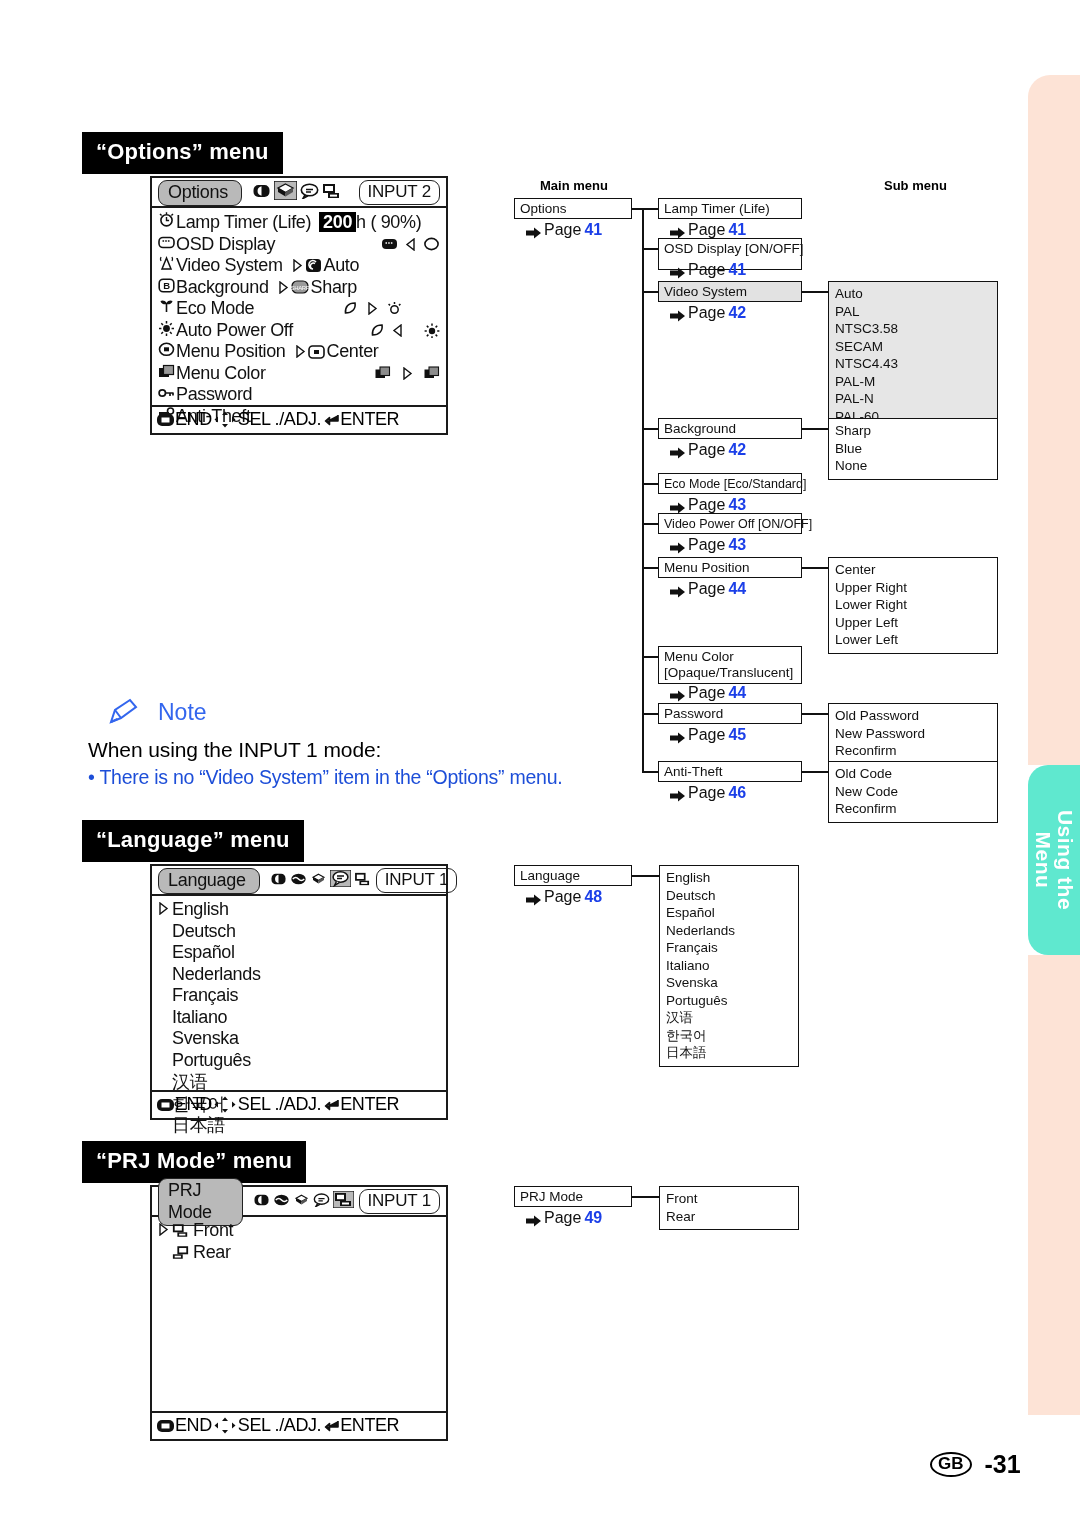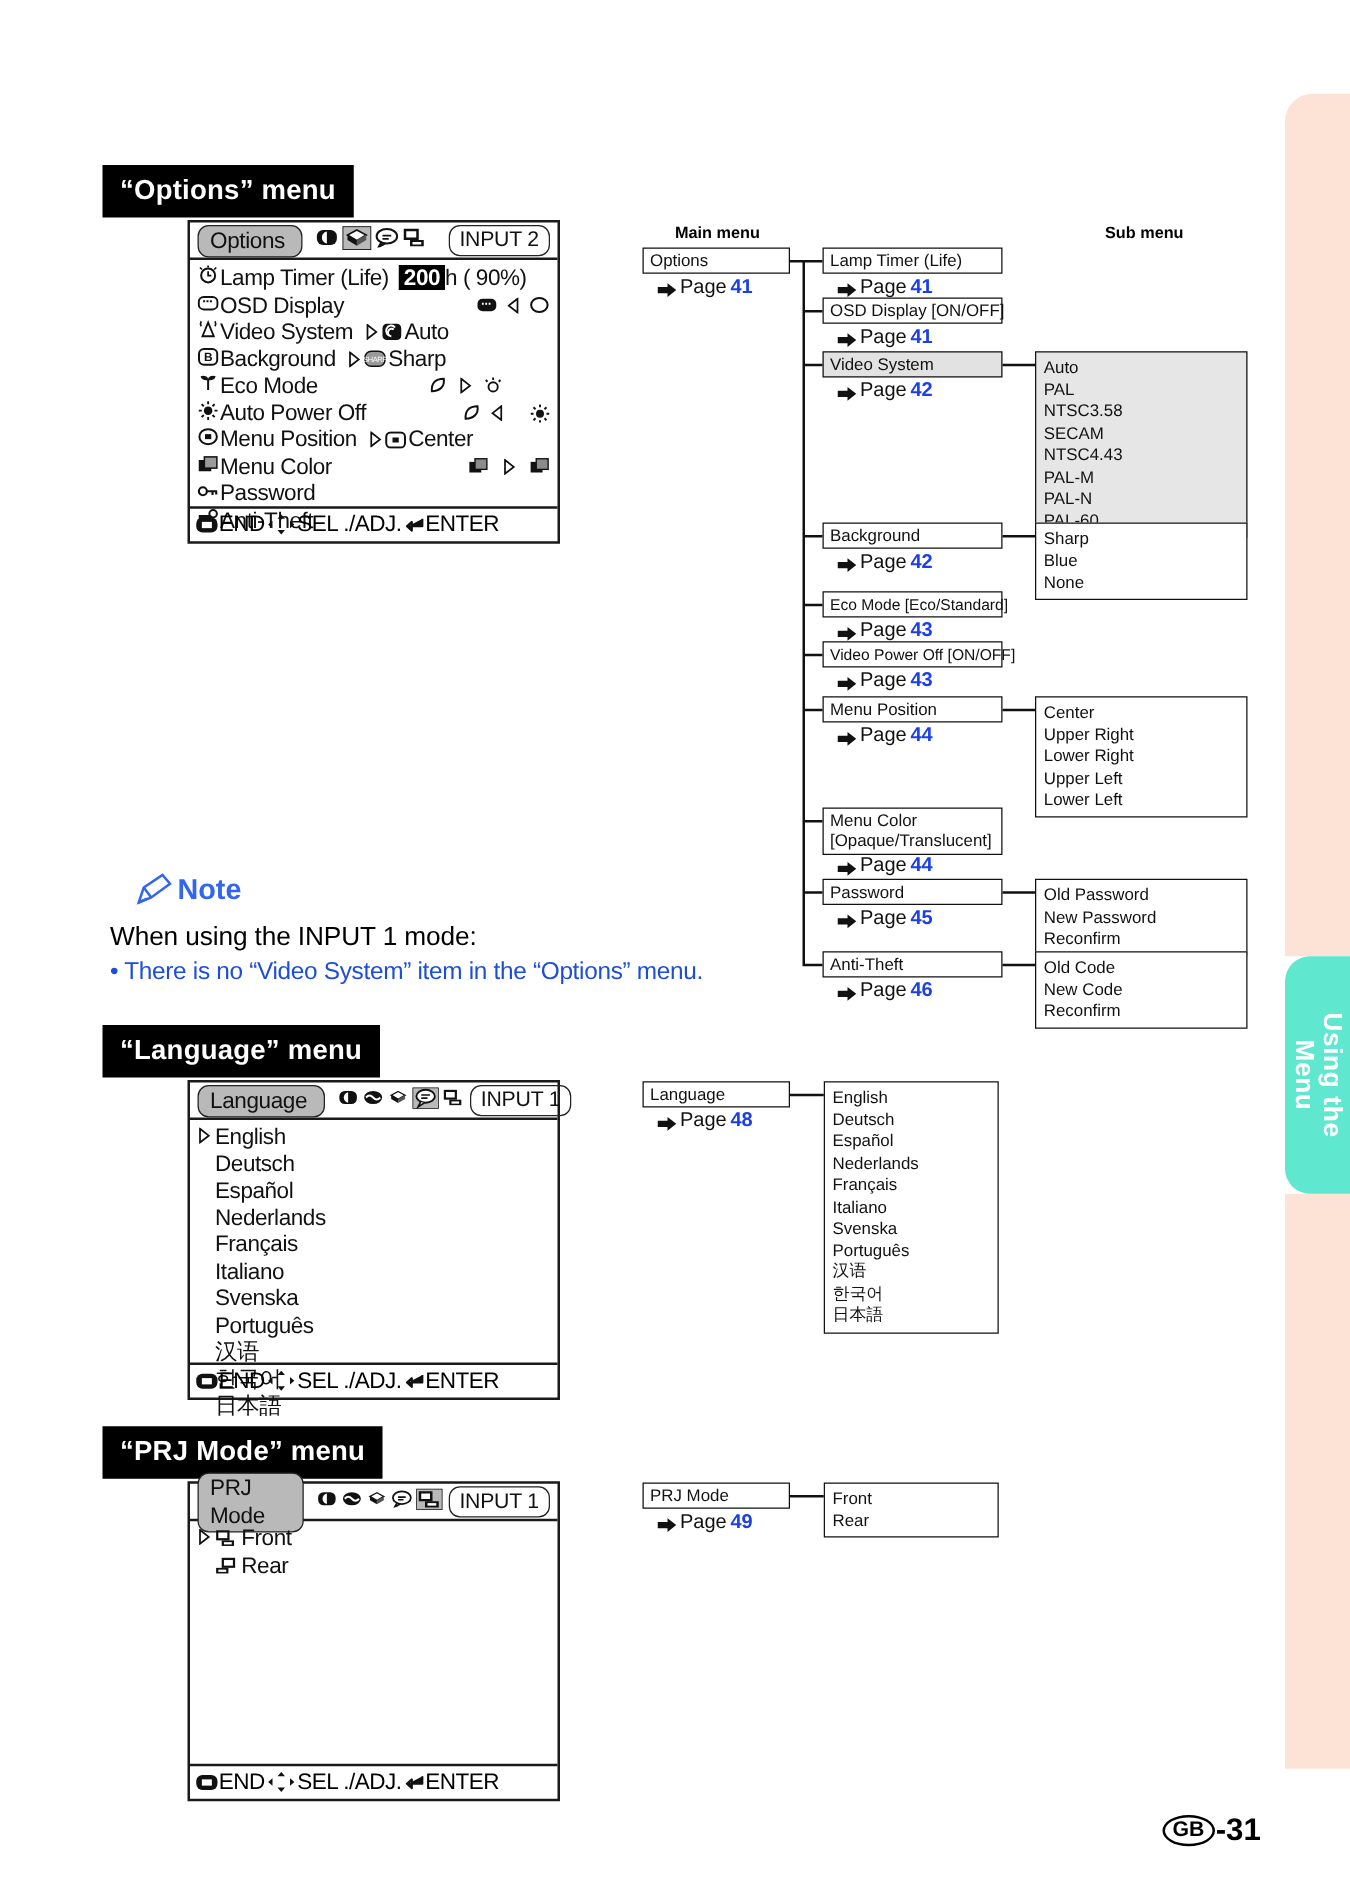--- a/index.html
+++ b/index.html
@@ -88,34 +88,34 @@
     display:flex;align-items:center;gap:3px;line-height:18px;
   }
   .pageref .num{color:#1b3fe8;font-weight:bold;}
   .arrow-r{
     display:inline-block;width:15px;height:12px;position:relative;top:1px;
   }
   .line{position:absolute;background:#111;}
 
   
   #note-label{
-    position:absolute;color:#3366ee;font-size:23px;font-weight:bold;
-    display:flex;align-items:flex-start;gap:4px;
+    position:absolute;color:#3366ee;font-size:23px;font-weight:normal;
+    display:flex;align-items:flex-end;gap:20px;
   }
   #note-head{
     position:absolute;font-size:21px;font-weight:normal;color:#000;
     white-space:nowrap;letter-spacing:-.1px;
   }
   #note-body{
     position:absolute;font-size:19.5px;color:#1d4ed8;white-space:nowrap;
     letter-spacing:-.25px;
   }
   #page-num{
     position:absolute;font-size:25px;font-weight:bold;color:#000;
-    display:flex;align-items:center;gap:1px;
+    display:flex;align-items:center;gap:13px;
   }
   .gb-oval{
     border:2.5px solid #000;border-radius:50%;font-size:17px;
     padding:1px 6px 2px 6px;font-weight:bold;line-height:18px;
   }
   .cjk{font-family:"DejaVu Sans",sans-serif;}
 </style>
 </head>
 <body>
 
@@ -404,21 +404,21 @@
 <div class="fbox" style="left:658px;top:198px;width:144px;height:21px;">Lamp Timer (Life)</div>
 <div class="line" style="left:644px;top:208px;width:14px;height:2px;"></div>
 <div class="pageref" style="left:670px;top:221px;">
   <span class="arrow-r"><svg width="15" height="12" viewBox="0 0 15 12">
         <path d="M0 3.5 h8 V0.5 L15 6 L8 11.5 V8.5 H0 Z" fill="#111"></path>
       </svg></span>
   <span>Page</span>
   <span class="num">41</span>
 </div>
 
-<div class="fbox" style="left:658px;top:238px;width:144px;height:21px;">OSD Display [ON/OFF]</div>
+<div class="fbox" style="left:658px;top:238px;width:144px;height:32px;">OSD Display [ON/OFF]</div>
 <div class="line" style="left:644px;top:248px;width:14px;height:2px;"></div>
 <div class="pageref" style="left:670px;top:261px;">
   <span class="arrow-r"><svg width="15" height="12" viewBox="0 0 15 12">
         <path d="M0 3.5 h8 V0.5 L15 6 L8 11.5 V8.5 H0 Z" fill="#111"></path>
       </svg></span>
   <span>Page</span>
   <span class="num">41</span>
 </div>
 
 <div class="fbox shaded" style="left:658px;top:281px;width:144px;height:21px;">Video System</div>

